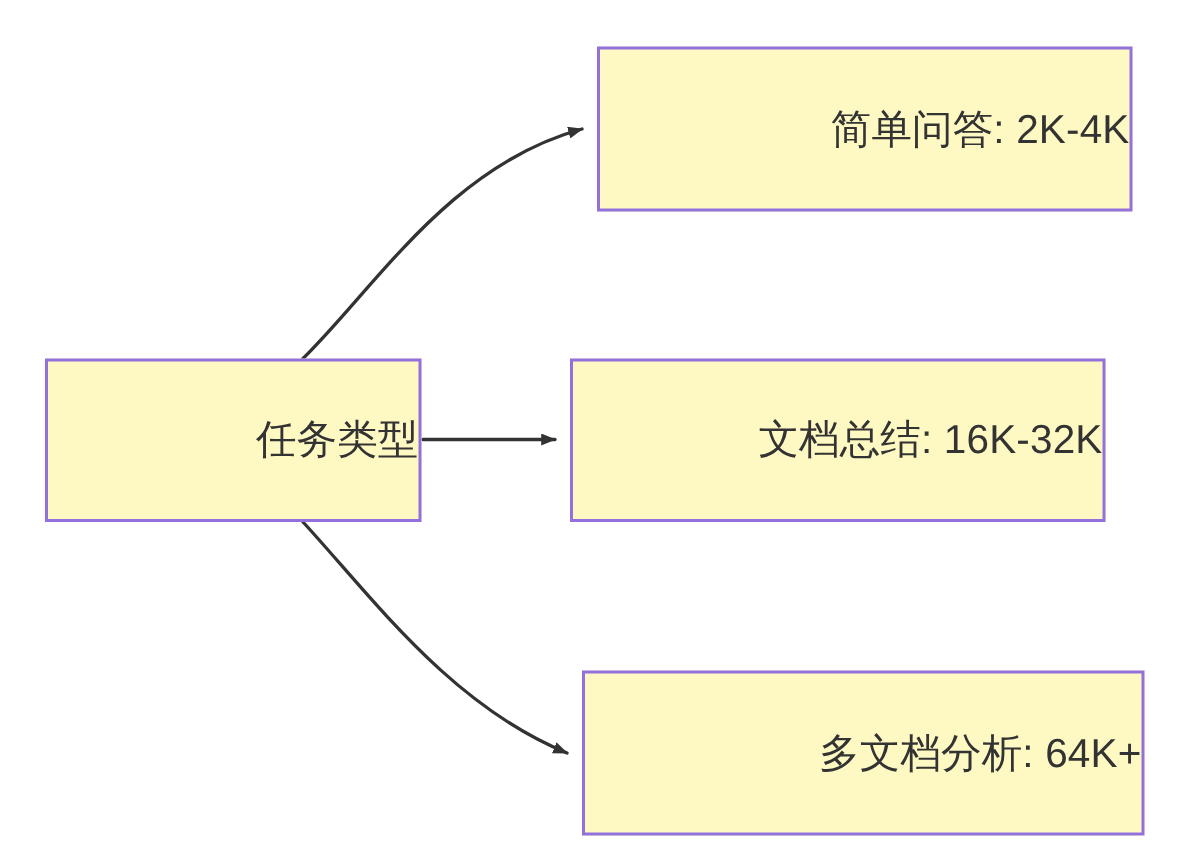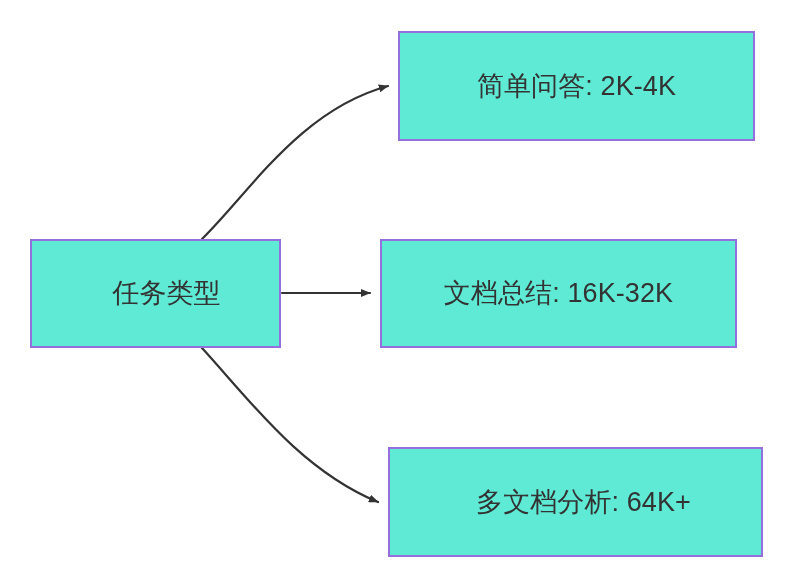--- a/index.html
+++ b/index.html
@@ -21,26 +21,26 @@
     position: absolute;
     left: 0;
     top: 0;
     width: 787px;
     height: 572px;
     pointer-events: none;
   }
   .node {
     position: absolute;
     box-sizing: border-box;
-    background: #5eead4;
+    background: #fef9c3;
     border: 2px solid #9370DB;
     border-radius: 0px;
     display: flex;
     align-items: center;
-    justify-content: center;
+    justify-content: flex-end;
   }
   .node-label {
     color: #333333;
     font-size: 27px;
     font-weight: 400;
     line-height: 1.2;
     letter-spacing: 0.1px;
     white-space: nowrap;
     text-align: center;
   }

